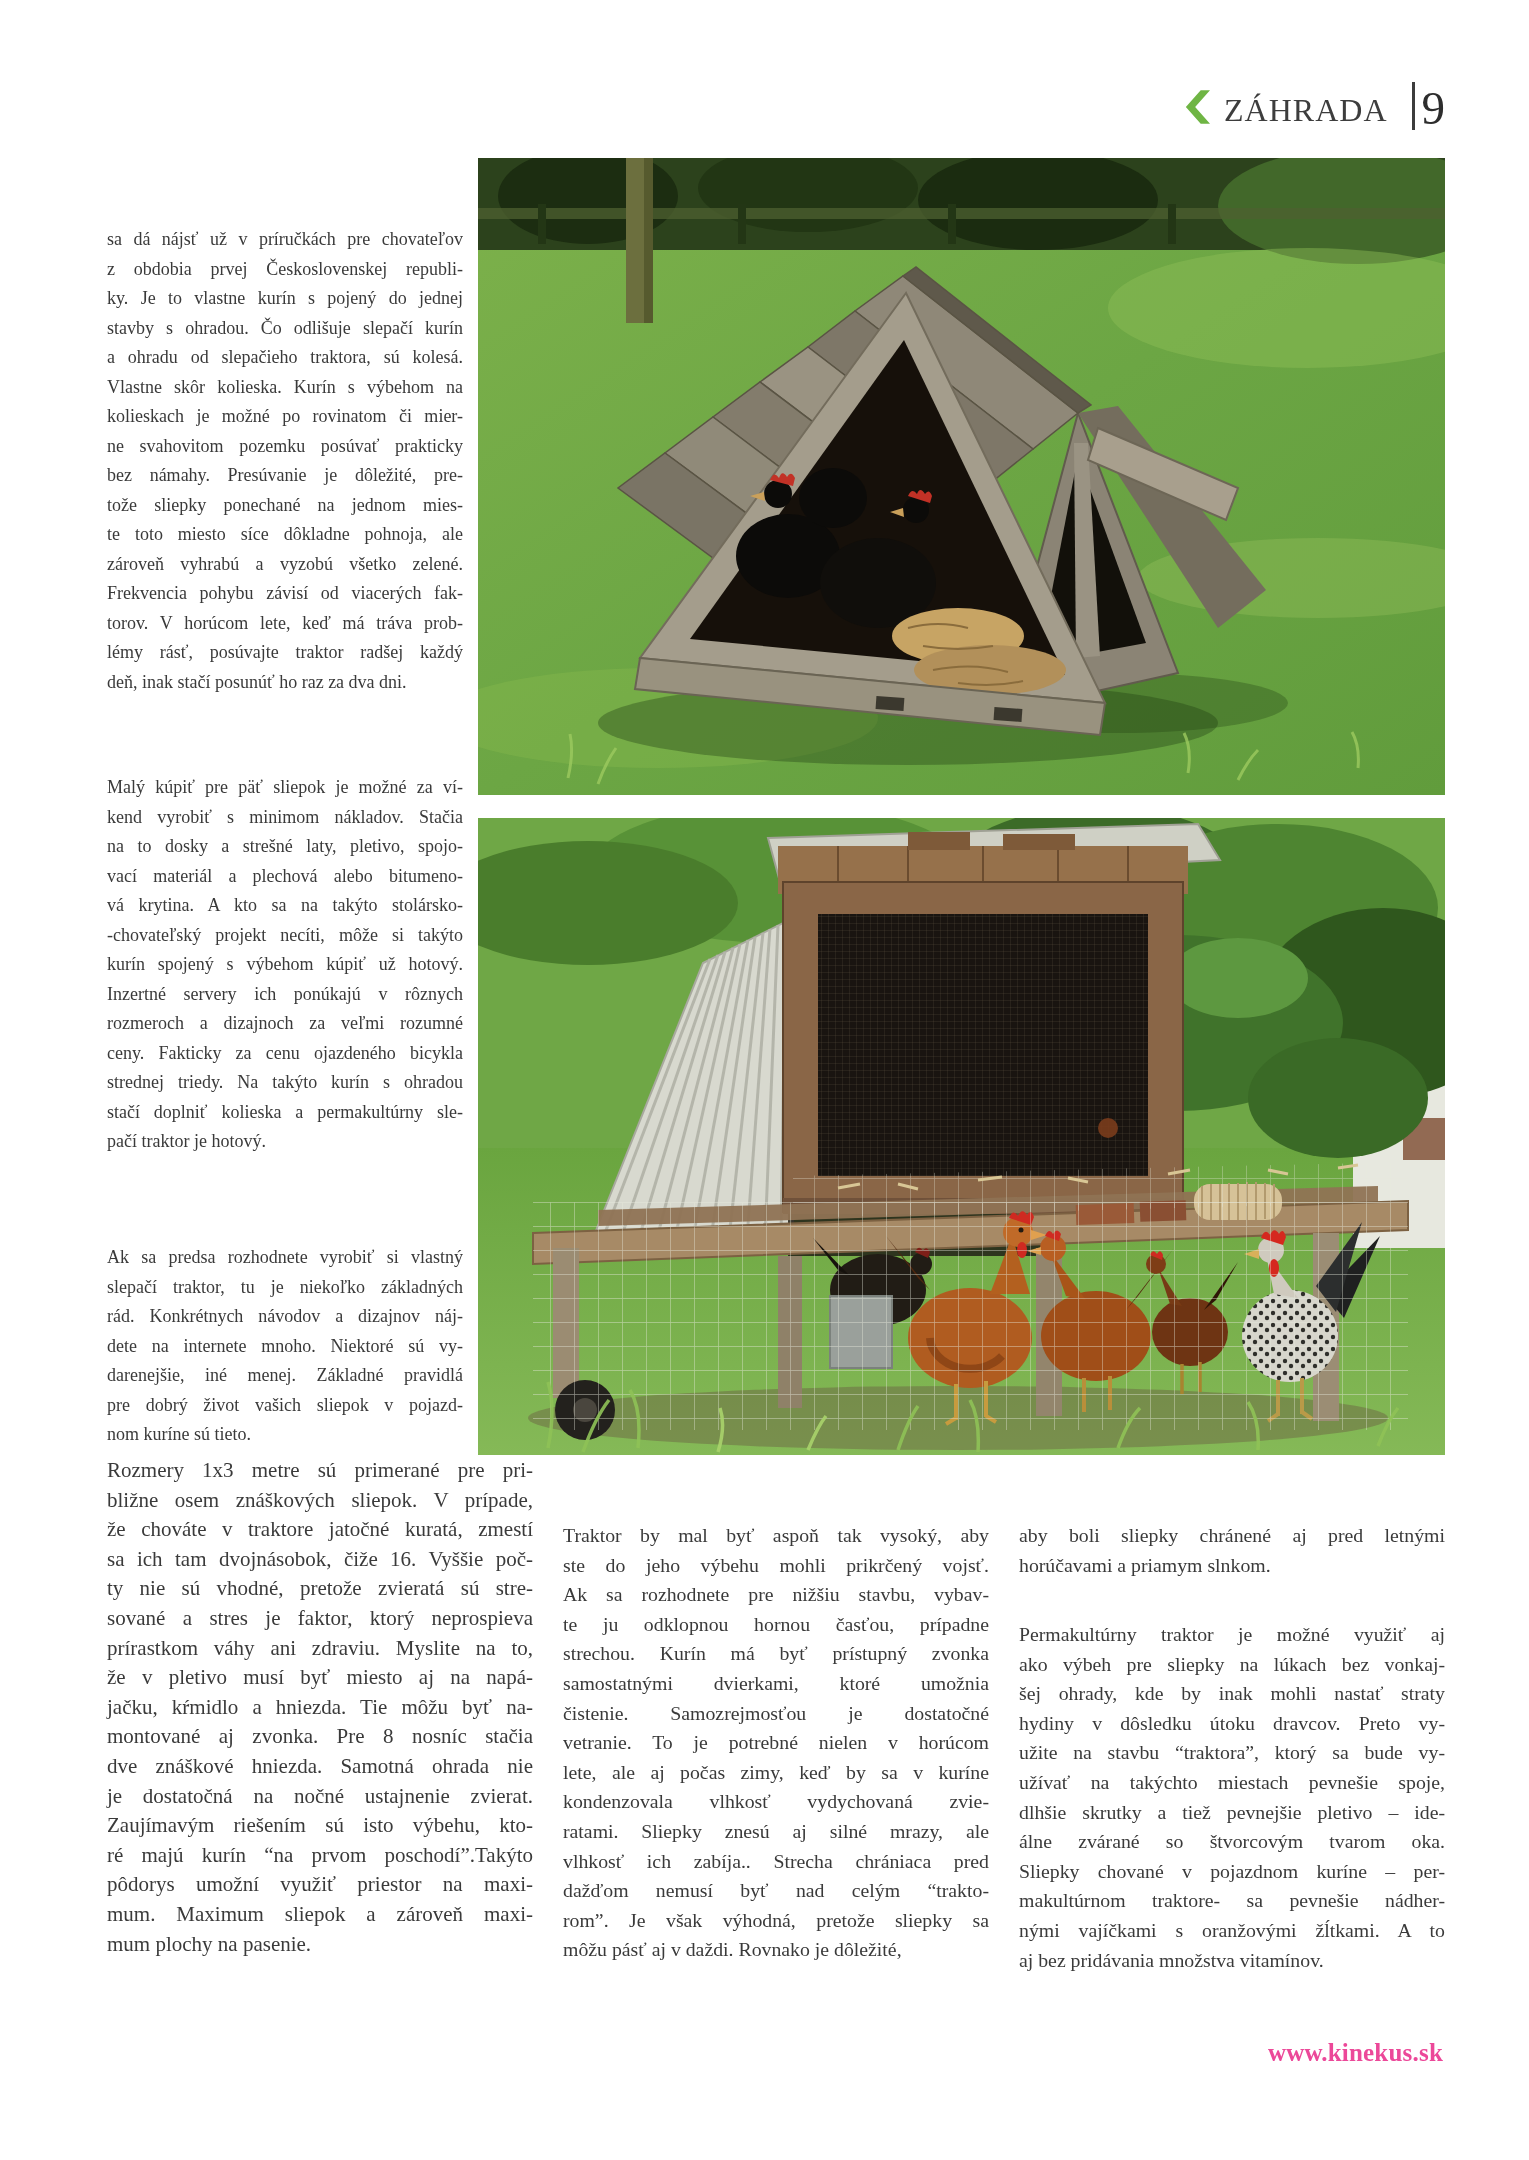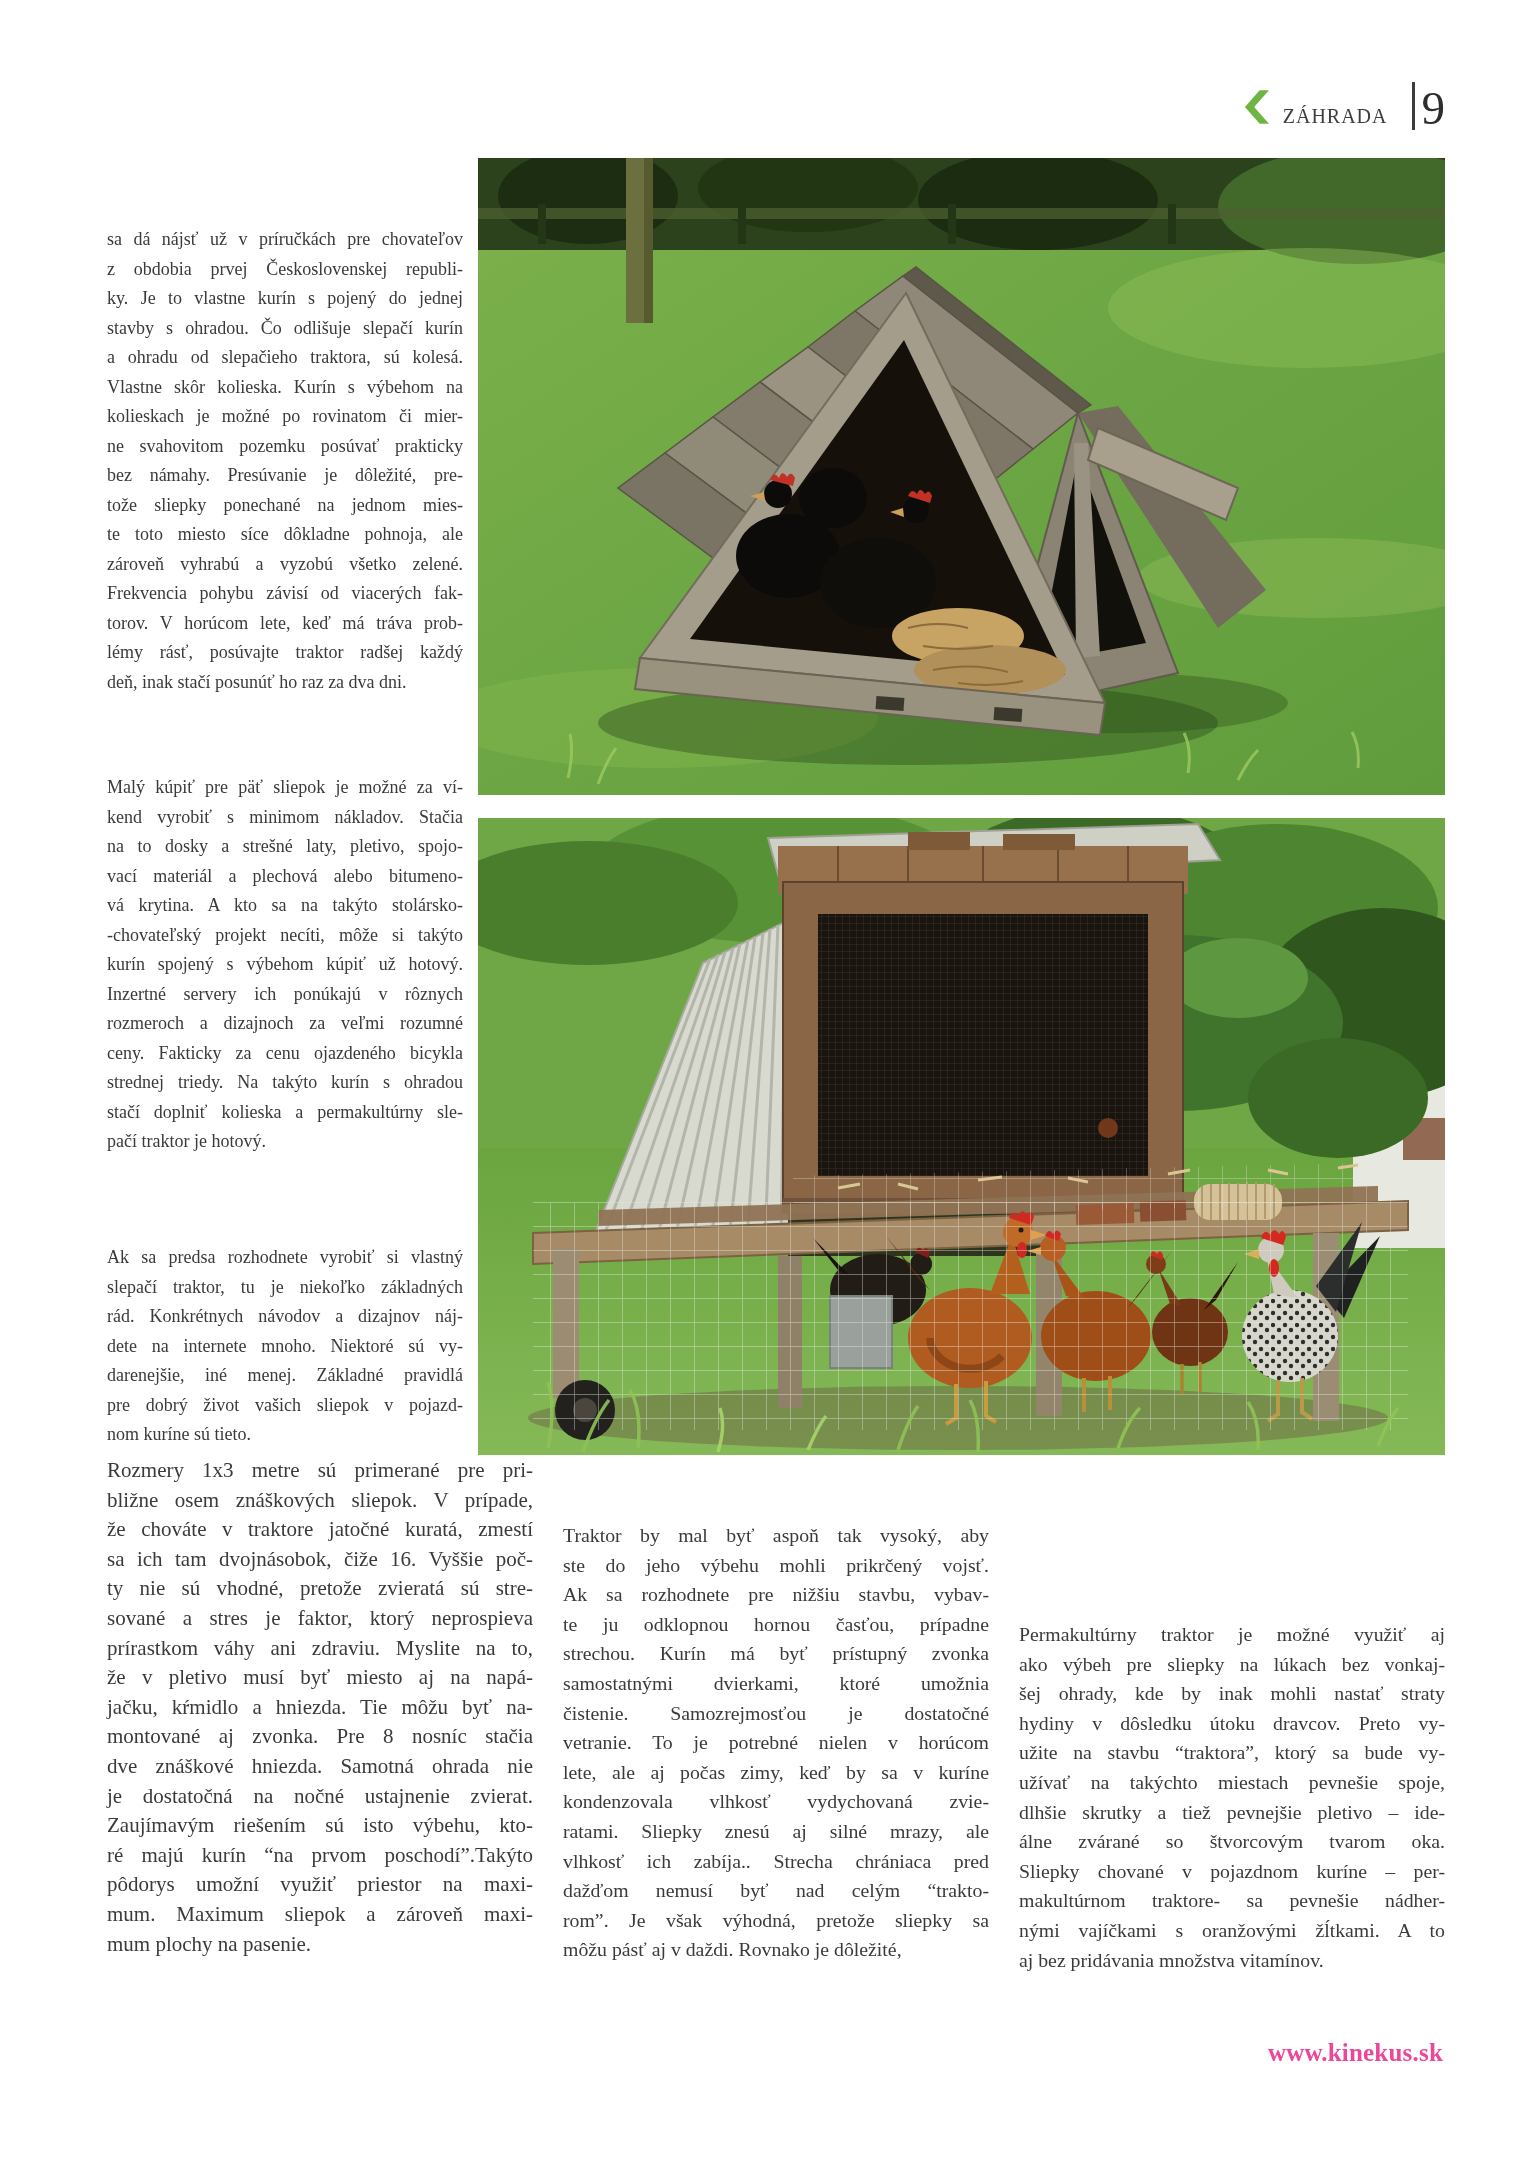--- a/index.html
+++ b/index.html
@@ -1,21 +1,21 @@
 <!DOCTYPE html>
 <html><head>
 <meta charset="utf-8">
 <style>
   html,body{margin:0;padding:0;background:#ffffff;}
   .page{position:relative;width:1529px;height:2160px;background:#fff;overflow:hidden;
         font-family:"Liberation Serif", serif;color:#3a3a3a;}
   
   .page-header{position:absolute;top:82px;right:84px;display:flex;align-items:flex-end;}
   .chev{width:26px;height:36px;margin:0 14px 5px 0;}
-  .section-title{font-size:20px;line-height:1;letter-spacing:1px;color:#3d3d3d;
+  .section-title{font-size:32px;line-height:1;letter-spacing:1px;color:#3d3d3d;
                  font-weight:500;padding-bottom:4px;}
   .sep-bar{width:3px;height:48px;background:#3c3c3c;margin:0 7px 0 24px;}
   .page-num{font-size:47px;line-height:.92;color:#2d2d2d;}
   
   .para{position:absolute;}
   .w-narrow{left:107px;width:356px;font-size:18px;line-height:29.5px;margin-top:43px;}
   .w-col1{left:107px;width:426px;font-size:21px;line-height:29.6px;}
   .w-col2{left:563px;width:426px;font-size:19.8px;line-height:29.6px;}
   .w-col3{left:1019px;width:426px;font-size:19.8px;line-height:29.6px;}
   .line{white-space:nowrap;text-align:justify;text-align-last:justify;}
@@ -339,20 +339,24 @@
       <div class="line">čistenie. Samozrejmosťou je dostatočné</div>
       <div class="line">vetranie. To je potrebné nielen v horúcom</div>
       <div class="line">lete, ale aj počas zimy, keď by sa v kuríne</div>
       <div class="line">kondenzovala vlhkosť vydychovaná zvie-</div>
       <div class="line">ratami. Sliepky znesú aj silné mrazy, ale</div>
       <div class="line">vlhkosť ich zabíja.. Strecha chrániaca pred</div>
       <div class="line">dažďom nemusí byť nad celým “trakto-</div>
       <div class="line">rom”. Je však výhodná, pretože sliepky sa</div>
       <div class="line last">môžu pásť aj v daždi. Rovnako je dôležité,</div>
     </div>
+  <div class="para w-col3" style="top:1521px">
+      <div class="line">aby boli sliepky chránené aj pred letnými</div>
+      <div class="line last">horúčavami a priamym slnkom.</div>
+    </div>
   <div class="para w-col3" style="top:1620px">
       <div class="line">Permakultúrny traktor je možné využiť aj</div>
       <div class="line">ako výbeh pre sliepky na lúkach bez vonkaj-</div>
       <div class="line">šej ohrady, kde by inak mohli nastať straty</div>
       <div class="line">hydiny v dôsledku útoku dravcov. Preto vy-</div>
       <div class="line">užite na stavbu “traktora”, ktorý sa bude vy-</div>
       <div class="line">užívať na takýchto miestach pevnešie spoje,</div>
       <div class="line">dlhšie skrutky a tiež pevnejšie pletivo – ide-</div>
       <div class="line">álne zvárané so štvorcovým tvarom oka.</div>
       <div class="line">Sliepky chované v pojazdnom kuríne – per-</div>

